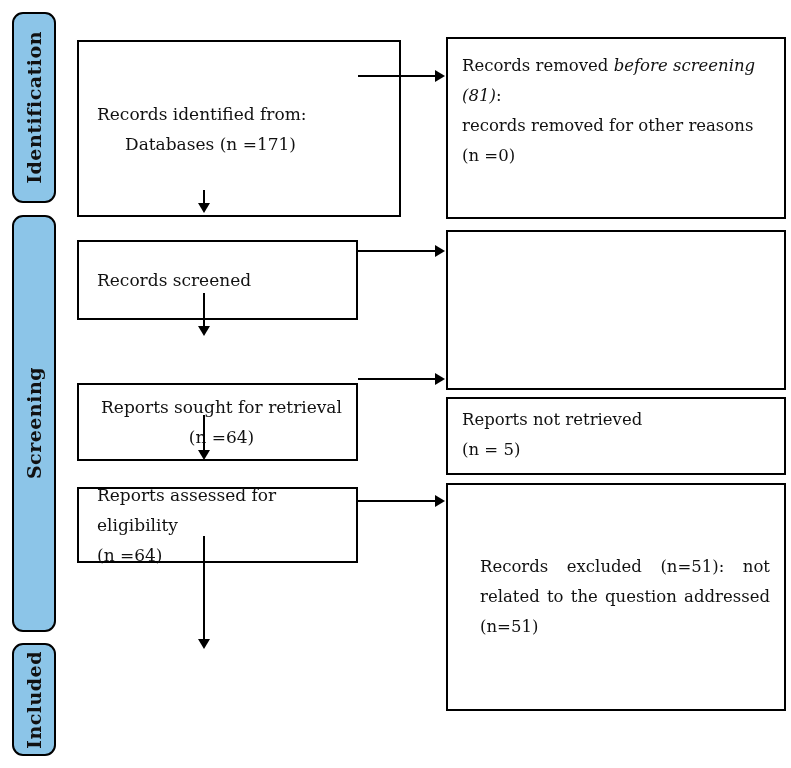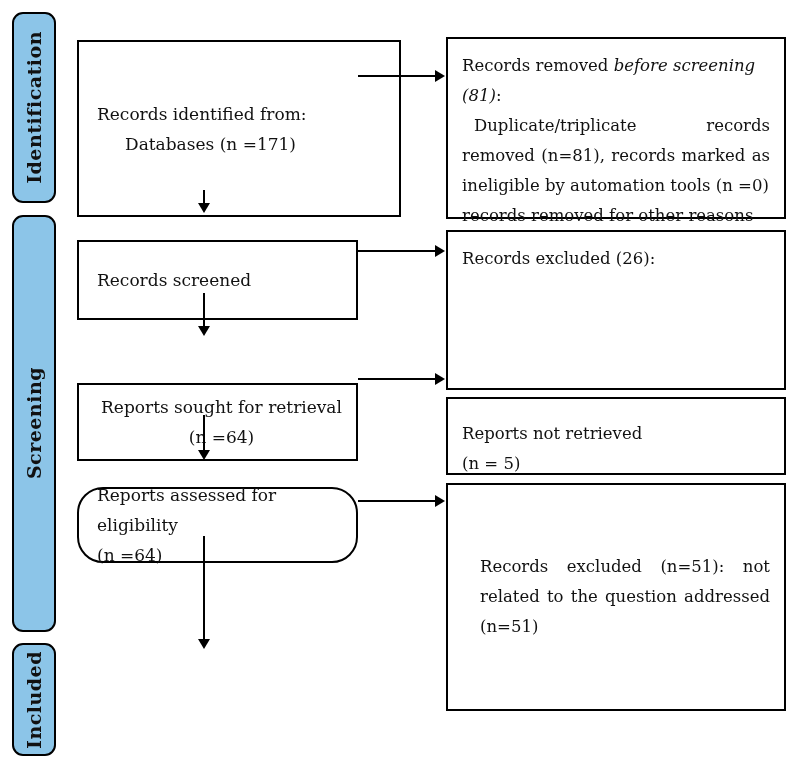--- a/index.html
+++ b/index.html
@@ -74,37 +74,35 @@
 
   <div class="box main-box" style="left:77px;top:213px;width:281px;height:80px;">
     <div>Records screened</div>
   </div>
 
   <div class="box main-box" style="left:77px;top:356px;width:281px;height:78px;text-align:center;">
     <div>Reports sought for retrieval</div>
     <div>(n =64)</div>
   </div>
 
-  <div class="box main-box" style="left:77px;top:460px;width:281px;height:76px;border-radius:26px;">
+  <div class="box main-box" style="left:77px;top:460px;width:281px;height:76px;">
     <div>Reports assessed for eligibility</div>
     <div>(n =64)</div>
   </div>
 
 
   <div class="box rbox" style="left:446px;top:10px;width:340px;height:182px;">
     <div><span>Records removed </span><span class="italic">before screening (81)</span><span>:</span></div>
-    <div class="just tindent">Duplicate/triplicate records removed (n=81), records marked as ineligible by automation tools (n =0)</div>
     <div>records removed for other reasons (n =0)</div>
   </div>
 
   <div class="box rbox" style="left:446px;top:203px;width:340px;height:160px;">
-    <div>Records excluded (26):</div>
   </div>
 
-  <div class="box rbox" style="left:446px;top:370px;width:340px;height:78px;padding-top:20px;">
+  <div class="box rbox" style="left:446px;top:370px;width:340px;height:78px;padding-top:6px;">
     <div>Reports not retrieved</div>
     <div>(n = 5)</div>
   </div>
 
   <div class="box rbox rbox-center" style="left:446px;top:456px;width:340px;height:228px;padding-left:32px;">
     <div class="just">Records excluded (n=51): not related to the question addressed (n=51)</div>
   </div>
 
   <div class="vline" style="left:203px;top:190px;height:14px;"></div>
   <div class="head-down" style="left:198px;top:203px;"></div>

